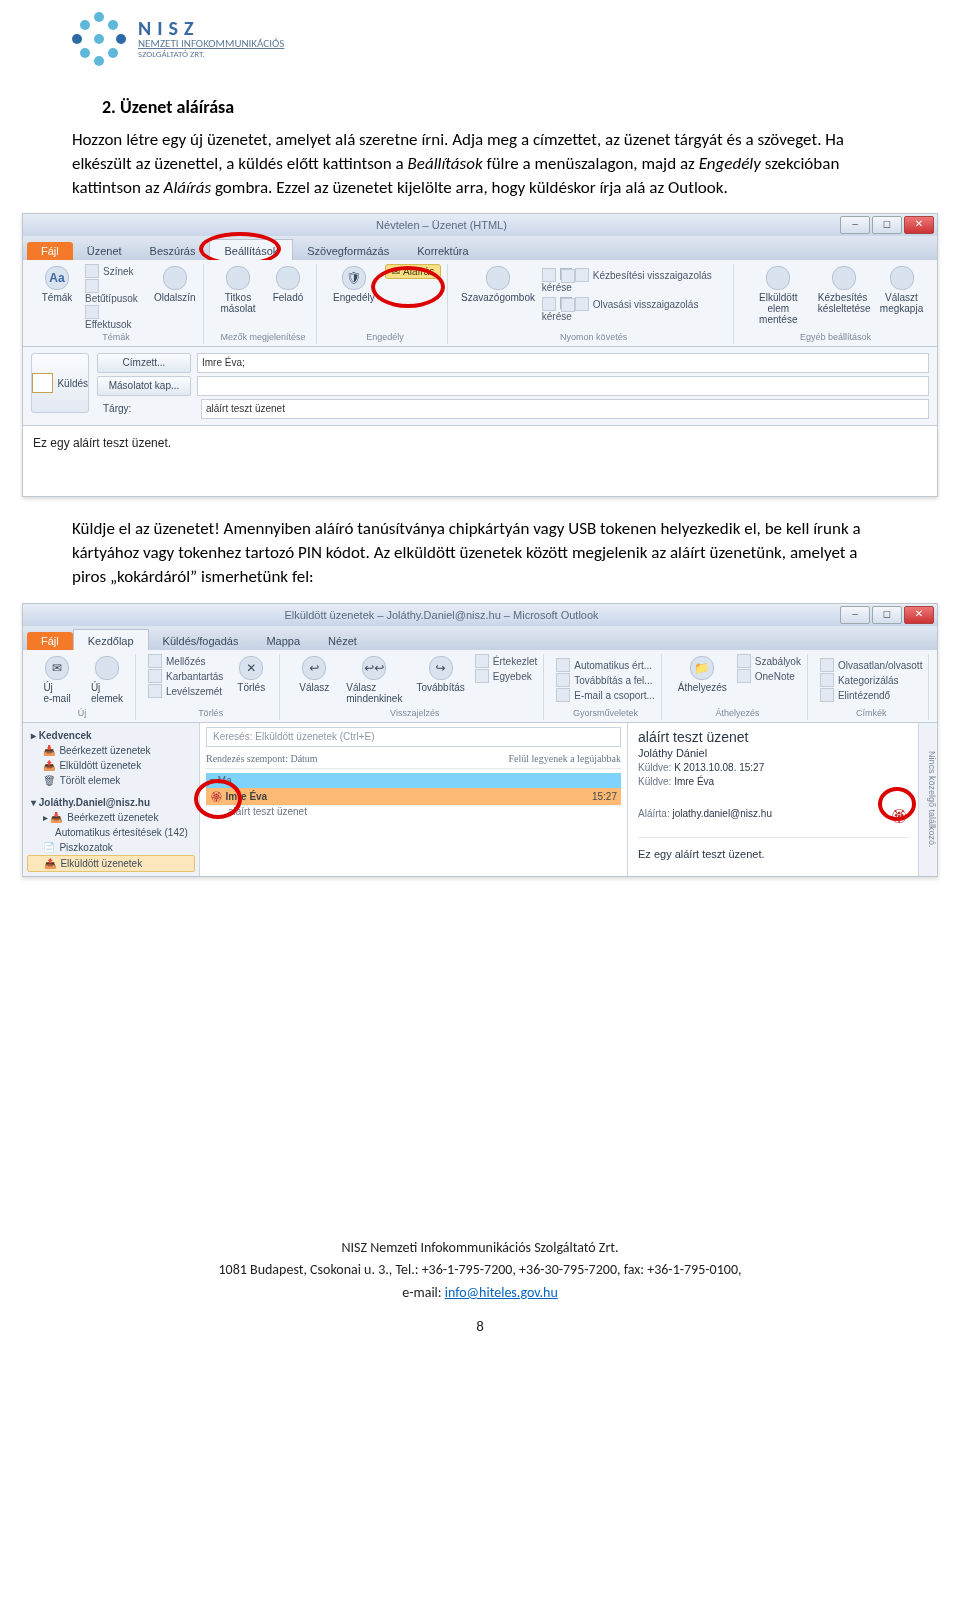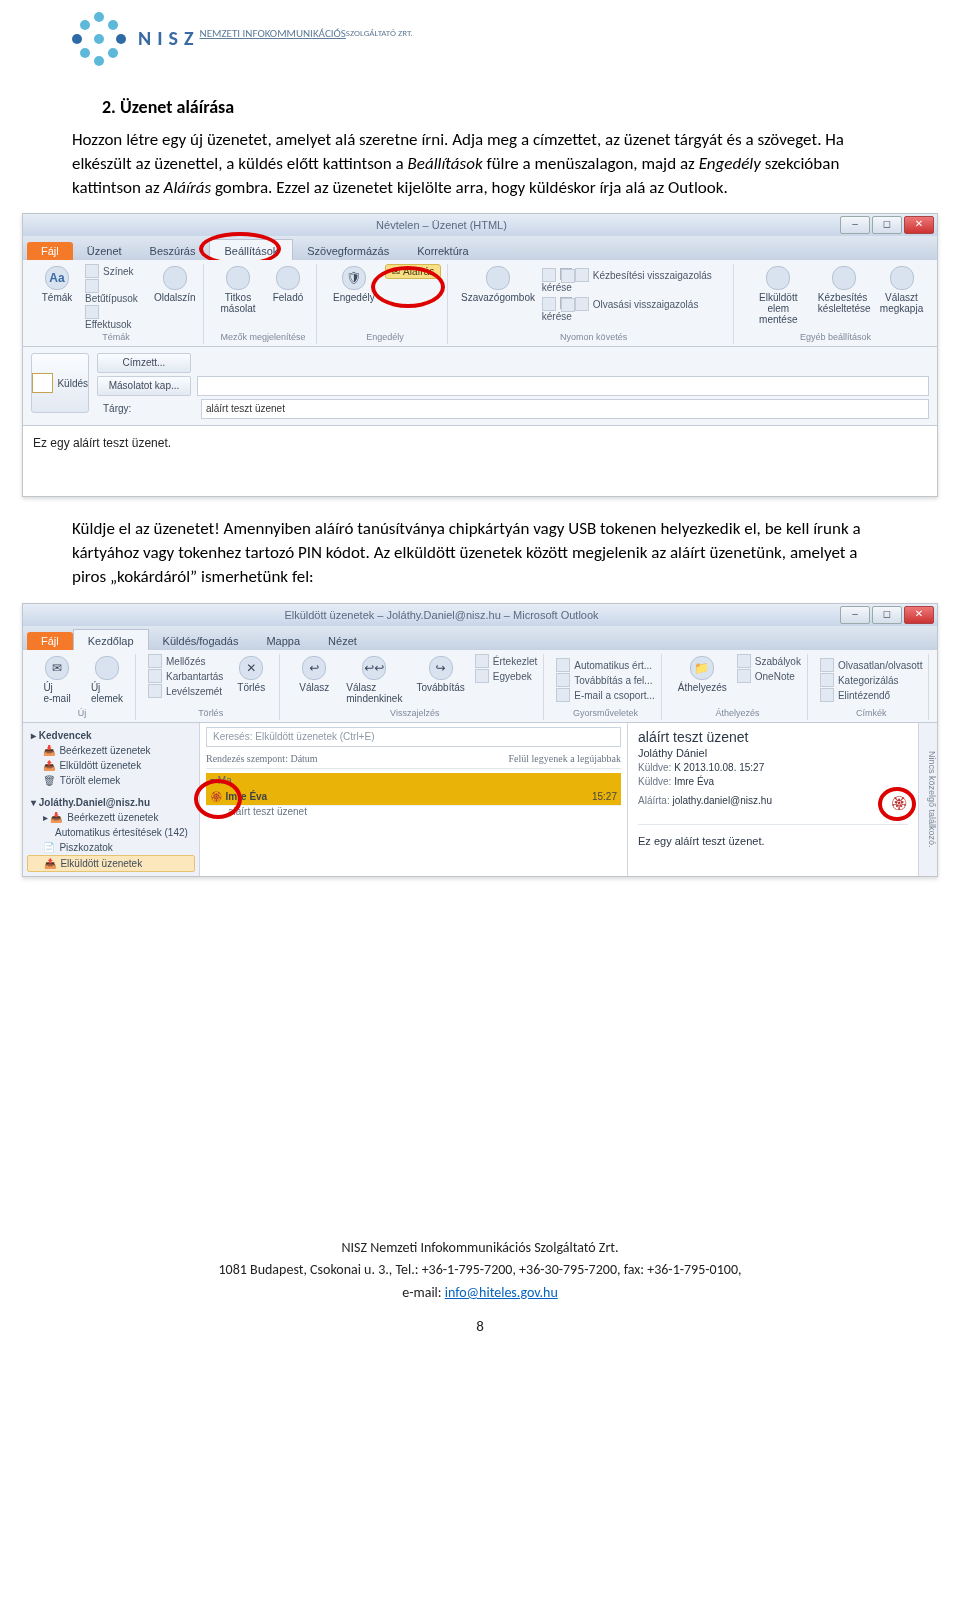--- a/index.html
+++ b/index.html
@@ -28,23 +28,22 @@
   }
   .logo-dot {
     position: absolute;
     width: 10px;
     height: 10px;
     border-radius: 50%;
     background: #5eb8d9;
   }
   .logo-txt {
     display: flex;
-    flex-direction: row;
+    flex-direction: column;
     line-height: 1;
-    text-align: right;
   }
   .logo-nisz {
     font-weight: bold;
     letter-spacing: 6px;
     font-size: 20px;
     color: #3a6aa3;
   }
   .logo-sub {
     font-size: 11px;
     color: #5f7c99;
@@ -316,31 +315,31 @@
   }
   .msglist .sortrow {
     display: flex;
     justify-content: space-between;
     color: #6a7686;
     padding: 2px 0 4px 0;
     border-bottom: 1px solid #e2e7ee;
     font-family: Liberation Serif, serif;
   }
   .msglist .day {
-    background: #eab308;
+    background: #7dd3fc;
     padding: 2px 4px;
     color: #5a6679;
     margin-top: 4px;
   }
   .msglist .row {
     display: flex;
     justify-content: space-between;
     padding: 3px 4px;
     border-bottom: 1px solid #eef1f6;
-    background: #eab308;
+    background: #fdba74;
   }
   .preview {
     width: 270px;
     padding: 6px 10px;
     font-size: 11px;
     border-right: 1px solid #cfd6e0;
     position: relative;
   }
   .preview .subj { font-size: 14px; font-weight: normal; color:#2b3646;}
   .preview .kv { color:#6a7686; font-size:10px; margin-top:3px;}
@@ -506,20 +505,21 @@
     </div>
 
     <div class="compose-area">
       <div class="send-btn">
         <div class="env"></div>
         <span>Küldés</span>
       </div>
       <div class="fields">
         <div class="fieldrow">
           <div class="fbtn">Címzett...</div>
+          <div class="finput">Imre Éva;</div>
         </div>
         <div class="fieldrow">
           <div class="fbtn">Másolatot kap...</div>
           <div class="finput"></div>
         </div>
         <div class="fieldrow">
           <div class="fbtn" style="background:none;border:none;text-align:left;padding-left:6px">Tárgy:</div>
           <div class="finput">aláírt teszt üzenet</div>
         </div>
       </div>
@@ -655,21 +655,21 @@
           <span>15:27</span>
         </div>
         <div style="padding:0 4px 3px 22px;color:#6a7686">aláírt teszt üzenet</div>
         <div class="red-circle" style="width:40px;height:32px;left:-6px;top:56px"></div>
       </div>
       <div class="preview">
         <div class="subj">aláírt teszt üzenet</div>
         <div style="color:#2b3646;margin-top:2px">Joláthy Dániel</div>
         <div class="kv"><span>Küldve:&nbsp;</span><b>K 2013.10.08. 15:27</b></div>
         <div class="kv"><span>Küldve:</span>&nbsp;<b>Imre Éva</b></div>
-        <div class="kv" style="margin-top:8px"><span>Aláírta:</span>&nbsp;<b>jolathy.daniel@nisz.hu</b>
+        <div class="kv" style="margin-top:21px"><span>Aláírta:</span>&nbsp;<b>jolathy.daniel@nisz.hu</b>
           <span style="float:right;color:#b33;font-size:14px">🏵</span>
         </div>
         <div class="red-circle" style="width:30px;height:26px;right:2px;top:64px"></div>
         <div class="bodytxt">Ez egy aláírt teszt üzenet.</div>
       </div>
       <div class="sideright">Nincs közelgő találkozó.</div>
     </div>
   </div>
 
   <div class="footer">

